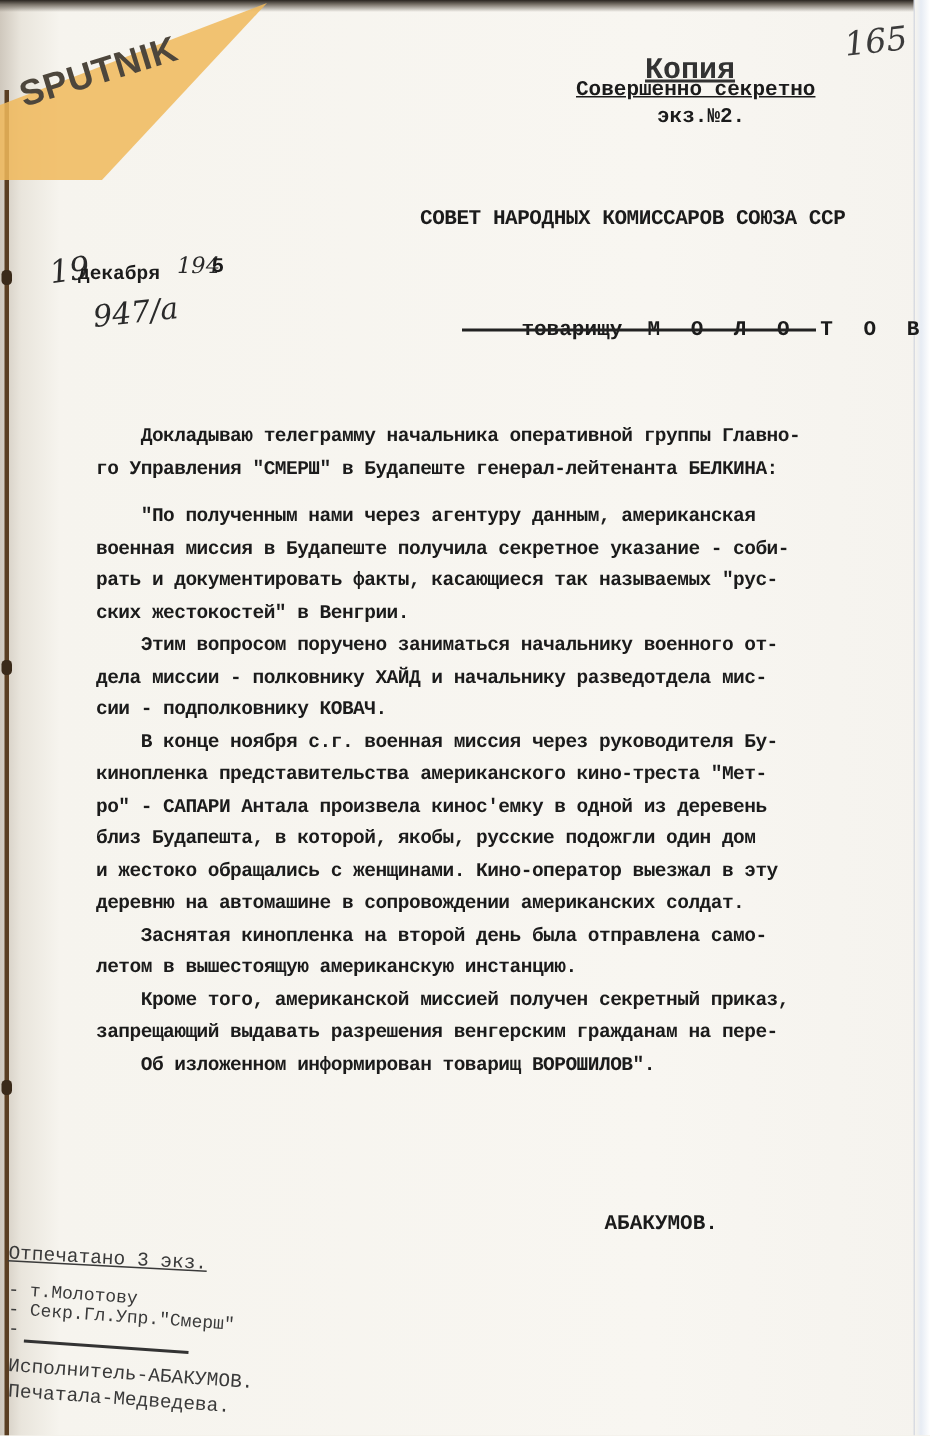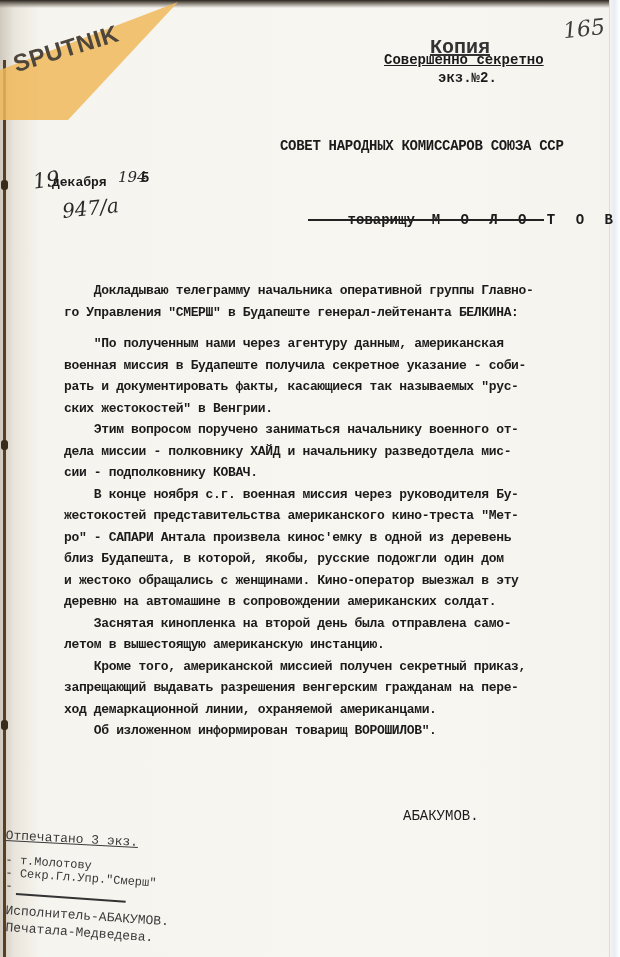--- a/index.html
+++ b/index.html
@@ -54,21 +54,21 @@
   .regnum { left:62px; top:196px; font-size:20px; transform:rotate(-6deg); }
   .addressee { left:314px; top:196px; font-size:14px; font-weight:bold; }
   .addressee .name { letter-spacing:6px; }
   .addr-line { position:absolute; left:308px; top:219px; width:236px; height:2px; background:#222; }
   .body-text {
     position:absolute; left:64px; top:280px; width:540px;
     font-size:13px; font-weight:bold; line-height:21.5px; letter-spacing:-0.35px;
   }
   .body-text p { margin:0; white-space:pre; }
   .gap { height:10px; }
-  .signature { left:403px; top:808px; font-size:14px; font-weight:normal; }
+  .signature { left:403px; top:808px; font-size:14px; font-weight:bold; }
   .distrib { left:6px; font-size:13px; color:#3a3a3a; transform-origin:left top; }
   .d1 { top:828px; transform:rotate(3deg); text-decoration:underline; }
   .d2 { top:853px; font-size:12px; transform:rotate(4deg); }
   .d3 { top:866px; font-size:12px; transform:rotate(4deg); }
   .d4 { top:879px; font-size:12px; transform:rotate(4deg); }
   .dline { position:absolute; left:16px; top:893px; width:110px; height:1.5px; background:#333; transform:rotate(4deg); transform-origin:left top; }
   .d5 { top:903px; font-size:13px; transform:rotate(4deg); }
   .d6 { top:920px; font-size:13px; transform:rotate(4deg); }
 </style>
 </head>
@@ -112,30 +112,29 @@
     <p>го Управления "СМЕРШ" в Будапеште генерал-лейтенанта БЕЛКИНА:</p>
     <div class="gap"></div>
     <p>    "По полученным нами через агентуру данным, американская</p>
     <p>военная миссия в Будапеште получила секретное указание - соби-</p>
     <p>рать и документировать факты, касающиеся так называемых "рус-</p>
     <p>ских жестокостей" в Венгрии.</p>
     <p>    Этим вопросом поручено заниматься начальнику военного от-</p>
     <p>дела миссии - полковнику ХАЙД и начальнику разведотдела мис-</p>
     <p>сии - подполковнику КОВАЧ.</p>
     <p>    В конце ноября с.г. военная миссия через руководителя Бу-</p>
-    <p>жестокостей представительства американского кино-треста "Мет-</p>
+    <p>кинопленка представительства американского кино-треста "Мет-</p>
     <p>ро" - САПАРИ Антала произвела кинос'емку в одной из деревень</p>
     <p>близ Будапешта, в которой, якобы, русские подожгли один дом</p>
     <p>и жестоко обращались с женщинами. Кино-оператор выезжал в эту</p>
     <p>деревню на автомашине в сопровождении американских солдат.</p>
     <p>    Заснятая кинопленка на второй день была отправлена само-</p>
     <p>летом в вышестоящую американскую инстанцию.</p>
     <p>    Кроме того, американской миссией получен секретный приказ,</p>
     <p>запрещающий выдавать разрешения венгерским гражданам на пере-</p>
-    <p>ход демаркационной линии, охраняемой американцами.</p>
     <p>    Об изложенном информирован товарищ ВОРОШИЛОВ".</p>
   </div>
 
   <div class="t signature">АБАКУМОВ.</div>
 
   <div class="t distrib d1">Отпечатано 3 экз.</div>
   <div class="t distrib d2">- т.Молотову</div>
   <div class="t distrib d3">- Секр.Гл.Упр."Смерш"</div>
   <div class="t distrib d4">-</div>
   <div class="dline"></div>

